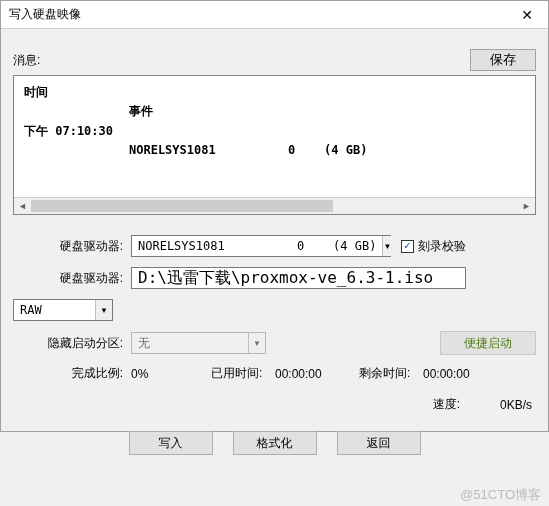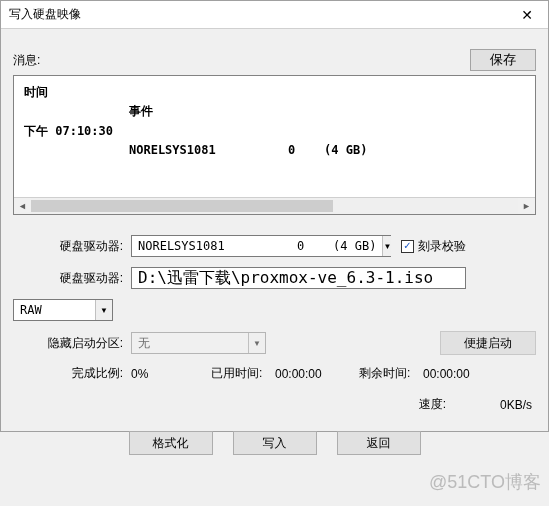--- a/index.html
+++ b/index.html
@@ -144,34 +144,34 @@
 }
 .checkbox .box {
   width:13px;height:13px;border:1px solid #333;background:#fff;
   display:flex;align-items:center;justify-content:center;
   font-size:10px;line-height:1;color:#1a56c4;
 }
 .btn {
   height:24px;background:#e1e1e1;border:1px solid #adadad;
   padding:0 8px;min-width:84px;font-size:12px;
 }
-.btn.disabled { color:#000000; border-color:#c8c8c8;}
+.btn.disabled { color:#4d7c0f; border-color:#c8c8c8;}
 .statsrow {
   display:flex;align-items:center;
 }
 .statsrow .cell{display:flex;align-items:center;}
 .speedrow{
   display:flex;justify-content:flex-end;align-items:center;
-  margin-top:14px;padding-right:4px;gap:54px;
+  margin-top:14px;padding-right:4px;gap:40px;
 }
 .bottombar{
   display:flex;justify-content:center;gap:20px;margin-top:18px;
 }
 .watermark{
-  position:absolute;right:8px;bottom:12px;color:#bbb;font-size:18px;
+  position:absolute;right:8px;bottom:2px;color:#bbb;font-size:13px;
 }
 </style>
 </head>
 <body>
 
 <div class="window">
   <div class="titlebar">
     <span>写入硬盘映像</span>
     <div class="close">
       <span>✕</span>
@@ -254,22 +254,22 @@
         <div class="cell" style="width:64px">剩余时间:</div>
         <div class="cell">00:00:00</div>
       </div>
 
       <div class="speedrow">
         <span>速度:</span>
         <span>0KB/s</span>
       </div>
 
       <div class="bottombar">
+        <button class="btn">写入</button>
         <button class="btn">格式化</button>
-        <button class="btn">写入</button>
         <button class="btn">返回</button>
       </div>
 
     </div>
   </div>
 </div>
 
 <div class="watermark">@51CTO博客</div>
 
 </body></html>

